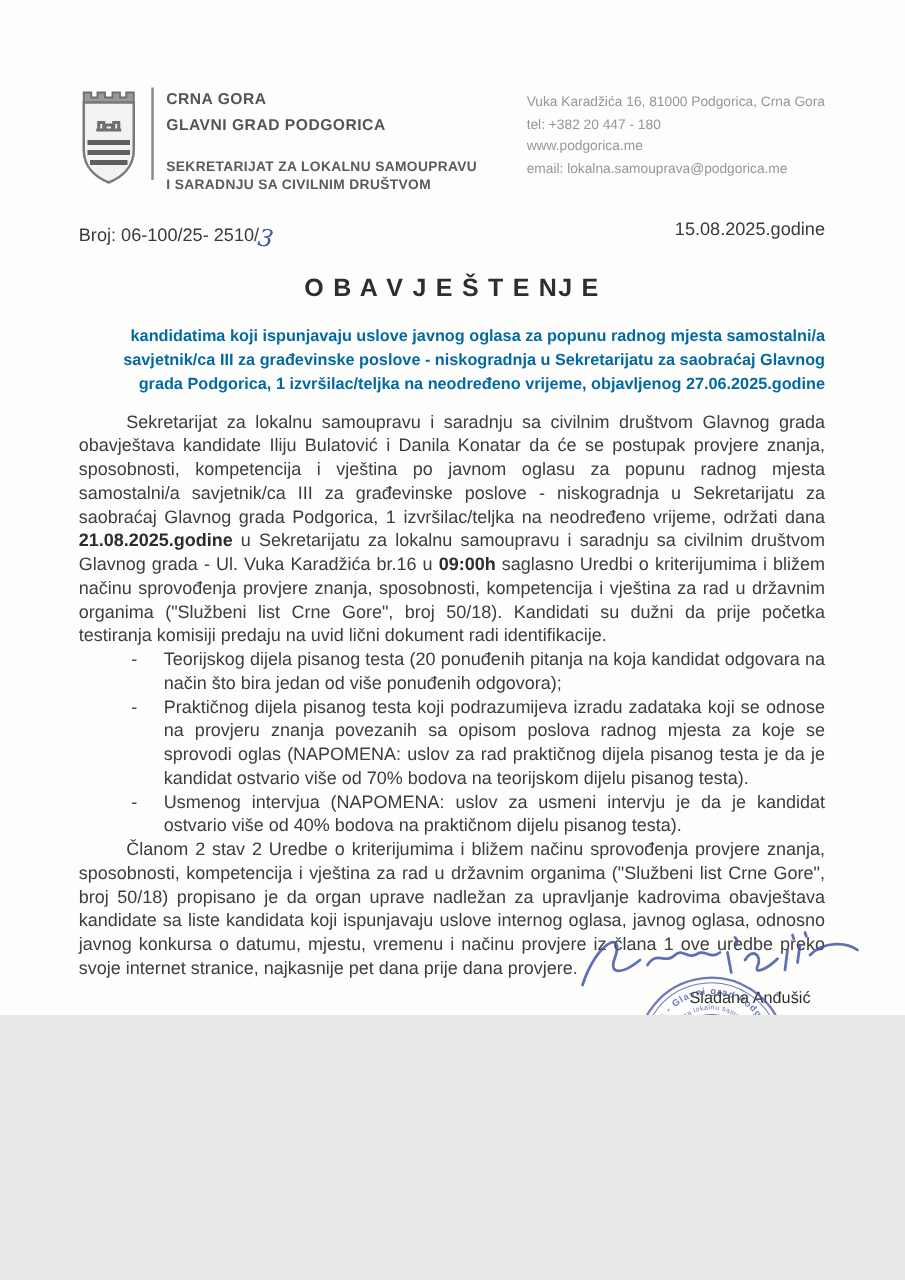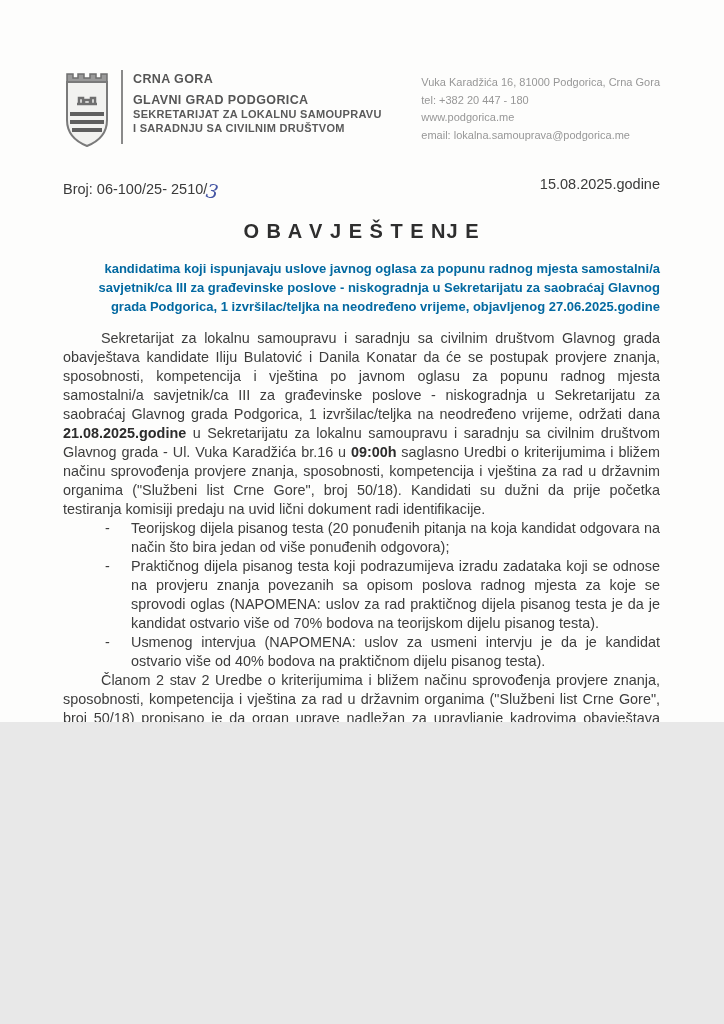--- a/index.html
+++ b/index.html
@@ -1,33 +1,33 @@
 <!DOCTYPE html>
 <html><head>
 <meta charset="utf-8">
 <style>
   html,body{margin:0;padding:0;background:#e8e8e8;}
   .page{
     position:relative;
-    width:724px;height:722px;
+    width:724px;height:812px;
     background:#fdfdfc;
     font-family:"Liberation Sans", sans-serif;
     color:#3d3d3d;
     box-sizing:border-box;
     padding:68px 64px 0 63px;
     overflow:hidden;
   }
   
   .letterhead{display:flex;justify-content:space-between;align-items:flex-start;height:92px;}
   .lh-left{display:flex;align-items:flex-start;}
   .coa{width:48px;height:82px;flex:0 0 auto;}
   .lh-divider{width:2px;height:74px;background:#8a8a8a;margin:2px 10px 0 10px;}
   .org{padding-top:4px;}
   .org-l1{font-size:12.5px;font-weight:bold;color:#555;letter-spacing:.4px;margin-bottom:7px;}
-  .org-l2{font-size:12.5px;font-weight:bold;color:#555;letter-spacing:.4px;margin-bottom:0;}
+  .org-l2{font-size:12.5px;font-weight:bold;color:#555;letter-spacing:.4px;margin-bottom:20px;}
   .org-l3{font-size:11px;font-weight:bold;color:#5a5a5a;letter-spacing:.3px;line-height:14px;}
   .contact{padding-top:6px;font-size:11px;color:#979797;line-height:17.5px;}
   
   .refrow{display:flex;justify-content:space-between;margin-top:16px;font-size:14.5px;color:#3a3a3a;}
   .hand3{display:inline-block;color:#4556a4;font-style:italic;font-size:19px;transform:rotate(9deg) translateY(4px);font-family:"DejaVu Serif",serif;}
   
   .title{margin:22px 0 0 0;text-align:center;font-size:20px;font-weight:bold;color:#2e2e2e;letter-spacing:1px;}
   .intro{margin:16px 0 0 0;text-align:right;font-weight:bold;color:#0369a1;font-size:13px;line-height:19px;}
   .para{margin:0;text-align:justify;font-size:14.4px;line-height:19px;}
   .p1{margin-top:13px;text-indent:38px;}

